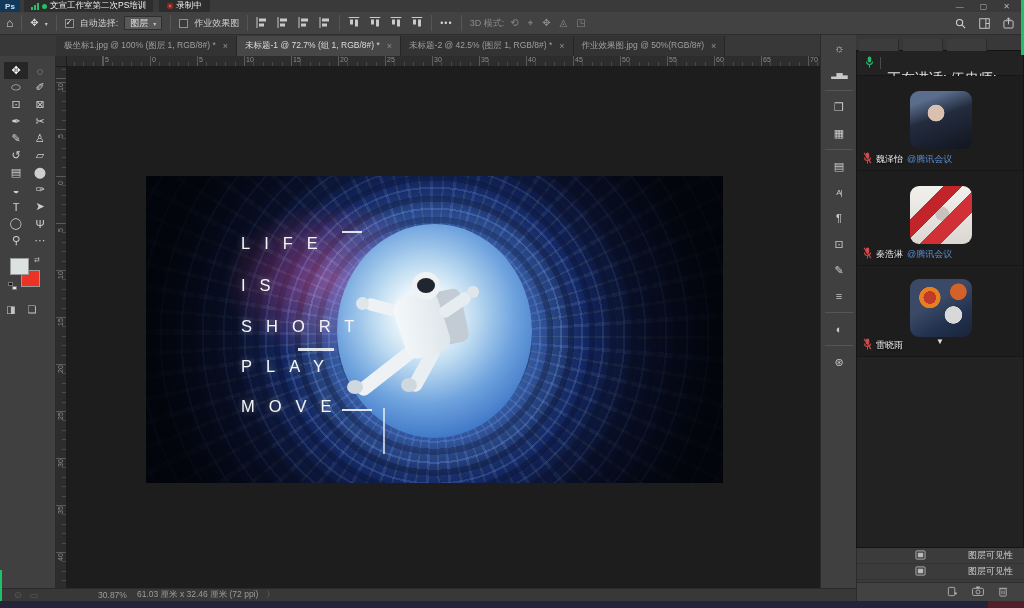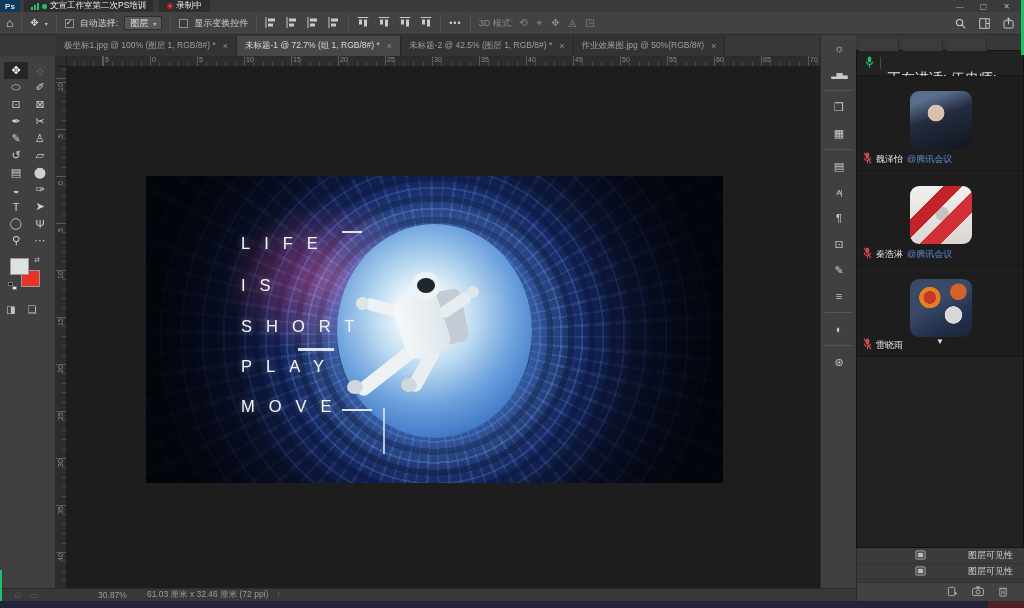--- a/index.html
+++ b/index.html
@@ -155,21 +155,21 @@
   #historypanel{left:856px;top:548px;width:168px;height:53px;background:#3b3b3b;border-left:1px solid #2b2b2b;}
   .hrow{height:16px;display:flex;align-items:center;gap:6px;padding-left:22px;border-bottom:1px solid #333;}
   .hrow span{color:#cfcfcf;font-size:9px;margin-left:36px;}
   #hist-foot{position:absolute;left:0;bottom:0;width:100%;height:19px;background:#424242;border-top:1px solid #2e2e2e;
              display:flex;align-items:center;justify-content:flex-end;gap:14px;padding-right:16px;}
 
   
   #statusbar{left:0;top:588px;width:856px;height:13px;background:#383838;border-top:1px solid #2a2a2a;
              display:flex;align-items:center;color:#9c9c9c;font-size:8.5px;}
   #status-zoom{margin-left:60px;}
-  #status-info{margin-left:20px;color:#9c9c9c;}
+  #status-info{margin-left:10px;color:#9c9c9c;}
   #status-chev{margin-left:8px;color:#8a8a8a;}
   .dimicon{color:#5c5c5c;font-size:9px;}
   #taskstrip{left:0;top:601px;width:1024px;height:7px;background:#23233a;}
   #taskred{left:988px;top:601px;width:36px;height:7px;background:#51202a;}
   #greenstrip-r{left:1021px;top:0;width:3px;height:55px;background:#1fbf6b;}
   #greenstrip-l{left:0;top:570px;width:2px;height:31px;background:#1fbf6b;}
   #tr-icons{position:absolute;right:10px;top:17px;display:flex;gap:13px;align-items:center;}
 </style>
 </head>
 <body>
@@ -205,21 +205,21 @@
     <span class="dd-arrow">▾</span>
     <span class="vsep"></span>
     <span class="chk">✓</span>
     <span class="opt-lab">自动选择:</span>
     <span id="autosel-dd">
       <span>图层</span>
       <span class="dd-arrow">▾</span>
     </span>
     <span class="vsep"></span>
     <span class="chk" style="color:transparent;"></span>
-    <span class="opt-lab">显示变换控件</span>
+    <span class="opt-lab">作业效果图</span>
     <span class="vsep"></span>
     <span id="align-group1" class="al" style="gap:9px;">
         <span><svg width="12" height="11" viewBox="0 0 12 11">
             <line x1="1" y1="0" x2="1" y2="11" stroke="#c9c9c9"></line>
             <rect x="3" y="1.5" width="7" height="3" fill="#c9c9c9"></rect>
             <rect x="3" y="6.5" width="5" height="3" fill="#c9c9c9"></rect>
           </svg></span>
         <span><svg width="12" height="11" viewBox="0 0 12 11">
             <line x1="1" y1="0" x2="1" y2="11" stroke="#c9c9c9"></line>
             <rect x="3" y="1.5" width="7" height="3" fill="#c9c9c9"></rect>

